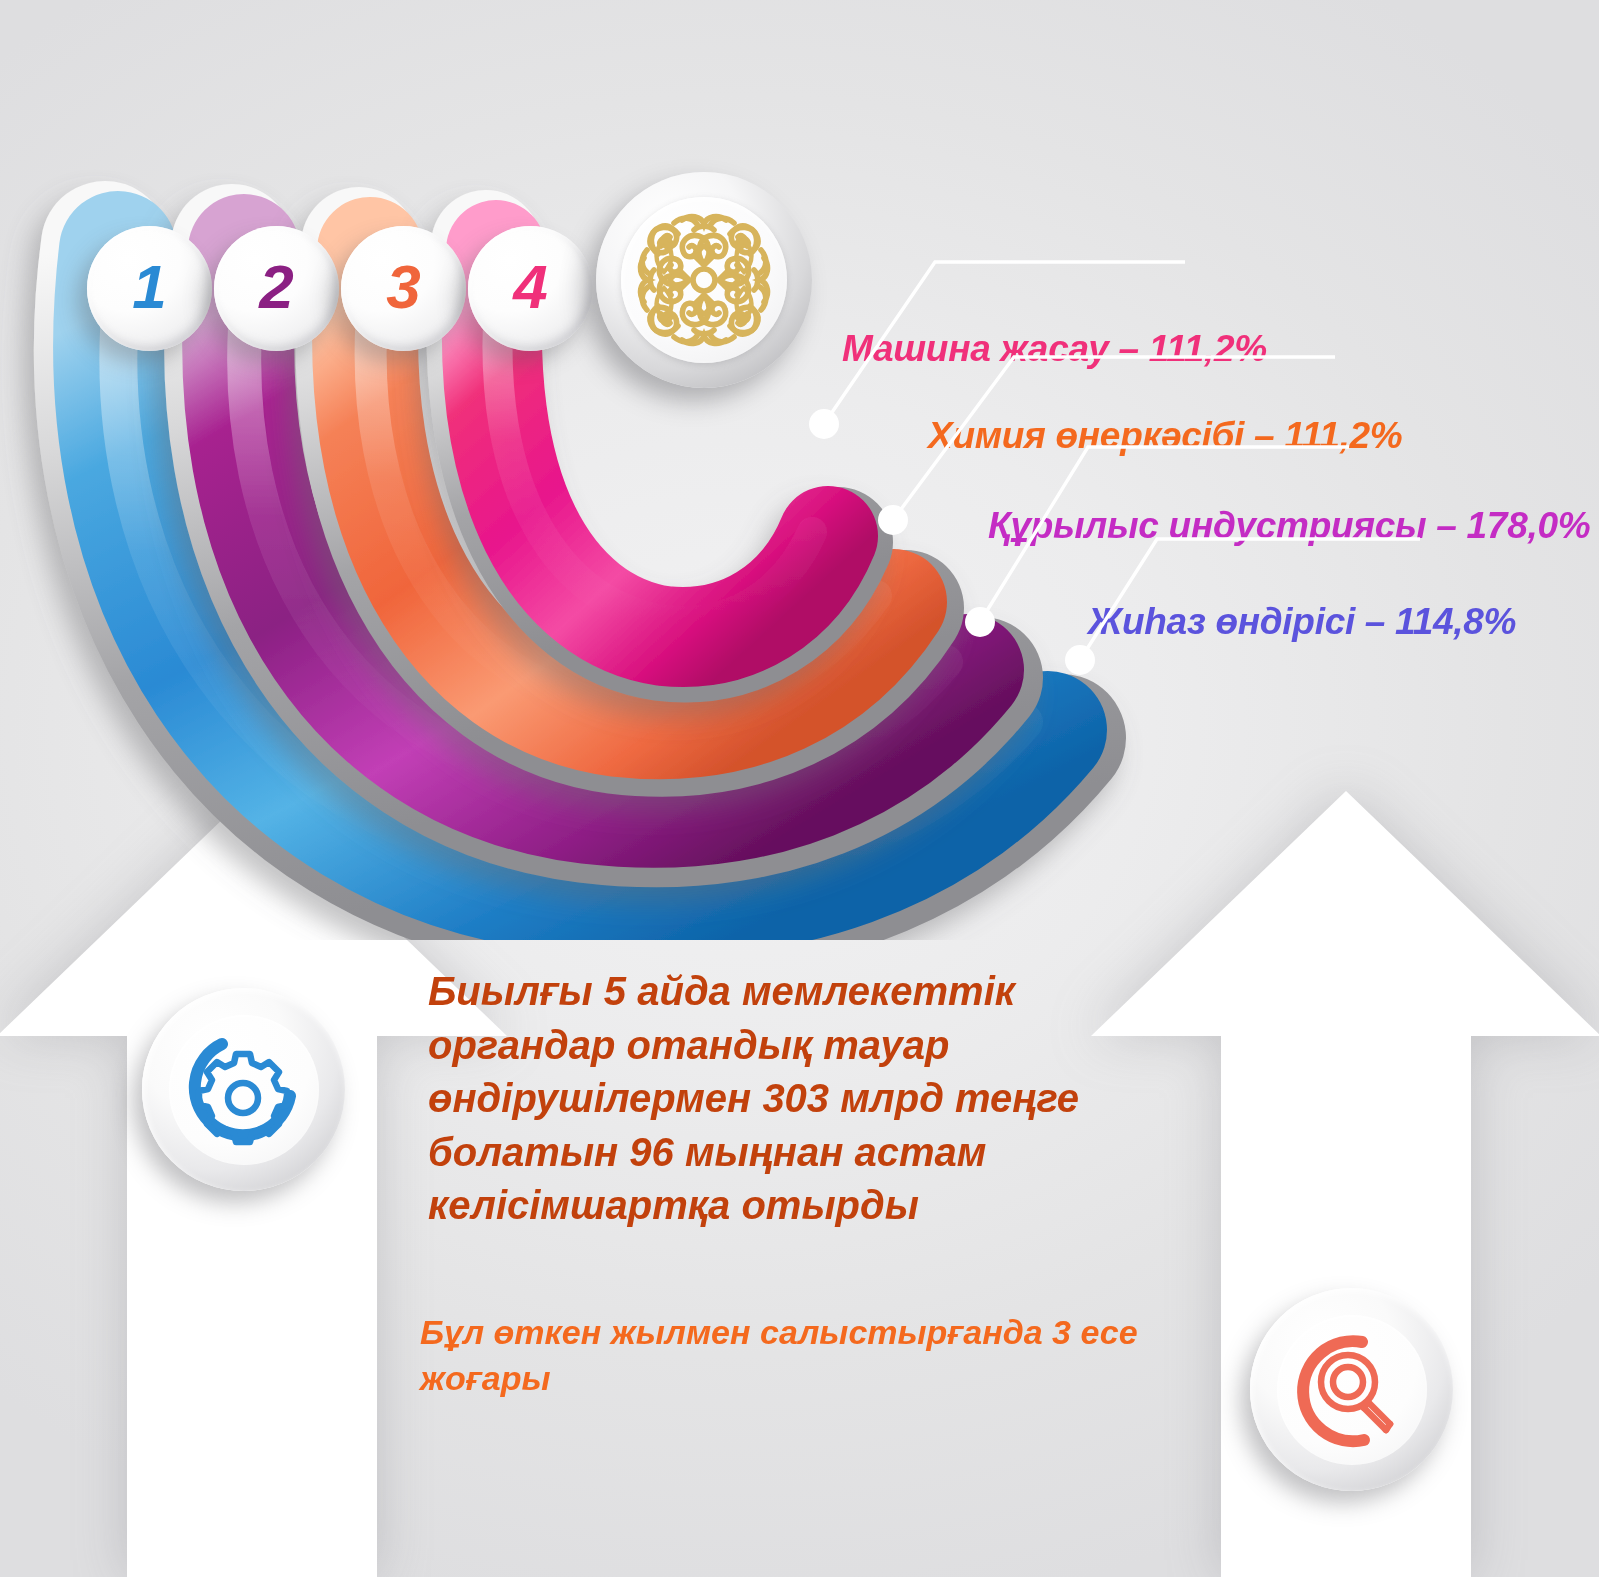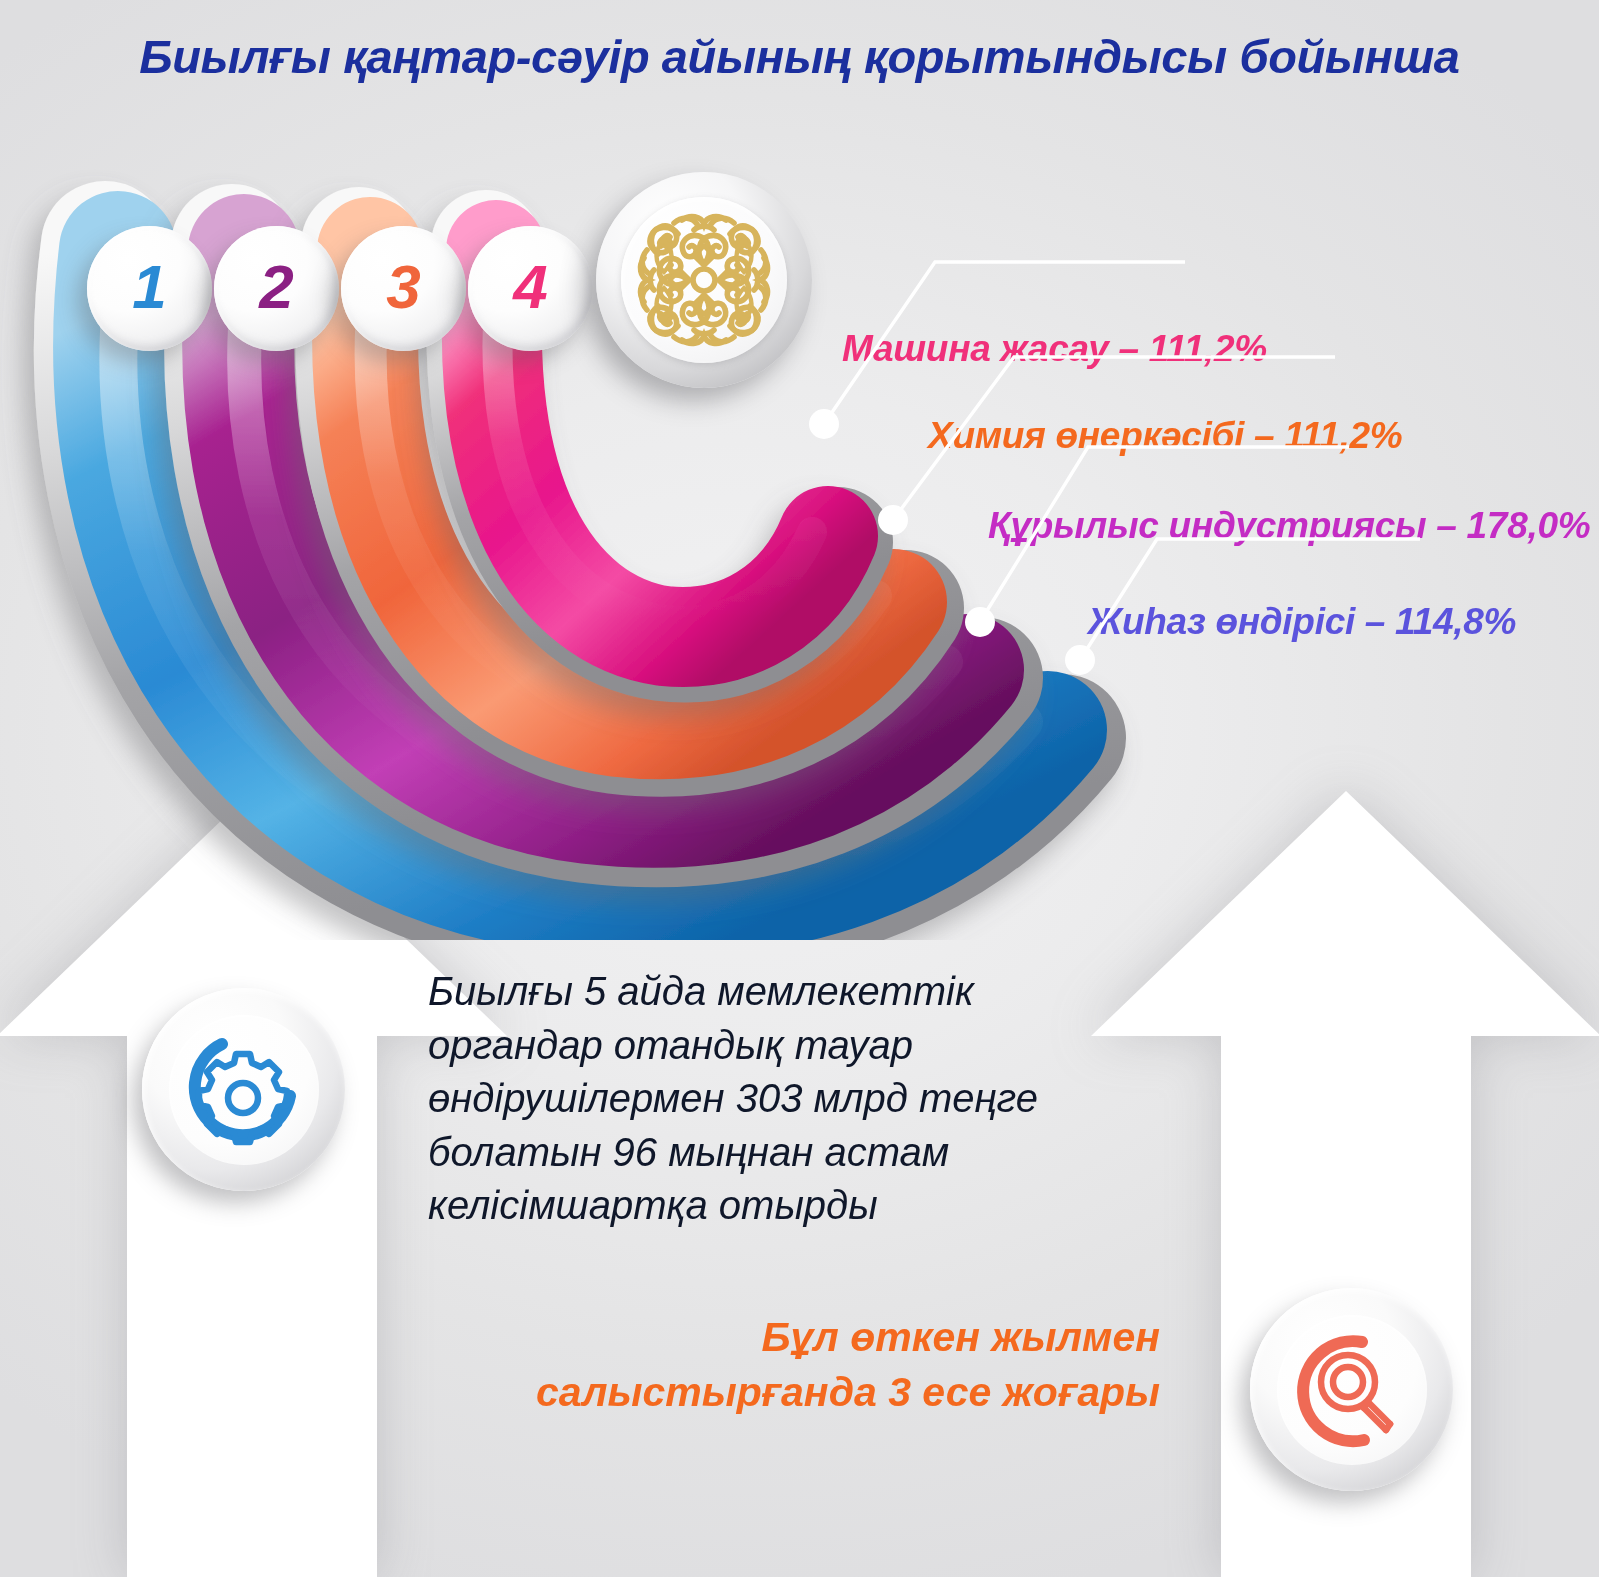--- a/index.html
+++ b/index.html
@@ -76,27 +76,26 @@
     letter-spacing:-0.3px;
   }
   #lg-0{left:842px;top:328px;}
   #lg-1{left:928px;top:415px;}
   #lg-2{left:988px;top:505px;}
   #lg-3{left:1088px;top:601px;}
 
   
   #body-text{
     position:absolute;left:428px;top:965px;width:700px;z-index:31;
-    font-size:40px;font-weight:normal;font-style:italic;line-height:1.34;
-    color:#0f172a;
+    font-size:40px;font-weight:bold;font-style:italic;line-height:1.34;
+    color:#c2410c;
   }
   #accent-text{
     position:absolute;left:420px;top:1310px;width:740px;z-index:31;
-    text-align:right;
-    font-size:41px;font-weight:bold;font-style:italic;line-height:1.34;
+    font-size:34px;font-weight:bold;font-style:italic;line-height:1.34;
     color:#f4691e;
   }
 
   
   .icon-sphere{
     position:absolute;z-index:32;border-radius:50%;
     background:radial-gradient(circle at 34% 26%, #ffffff 0%, #fafafa 36%, #e9e9eb 64%, #cfcfd2 86%, #bcbcc0 100%);
     box-shadow:-9px 12px 22px rgba(95,95,100,.38), inset 2px 3px 7px rgba(255,255,255,.9);
     display:flex;align-items:center;justify-content:center;
   }
@@ -106,21 +105,20 @@
     width:150px;height:150px;border-radius:50%;
     background:radial-gradient(circle at 36% 28%, #ffffff 0%, #fdfdfd 60%, #f2f2f3 100%);
     display:flex;align-items:center;justify-content:center;
     box-shadow:inset 1px 2px 5px rgba(255,255,255,.95);
   }
 </style>
 </head>
 <body>
 
 <div id="title">
-  <div>Биылғы қаңтар-сәуір айының қорытындысы бойынша</div>
 </div>
 
 <svg id="arrow-left" class="arrow" viewBox="0 0 520 791">
   <polygon points="260,5 515,250 385,250 385,791 135,791 135,250 5,250" fill="#ffffff"></polygon>
 </svg>
 <svg id="arrow-right" class="arrow" viewBox="0 0 520 791">
   <polygon points="260,5 515,250 385,250 385,791 135,791 135,250 5,250" fill="#ffffff"></polygon>
 </svg>
 
 <svg id="ribbons" viewBox="0 0 1250 790" preserveAspectRatio="none">

